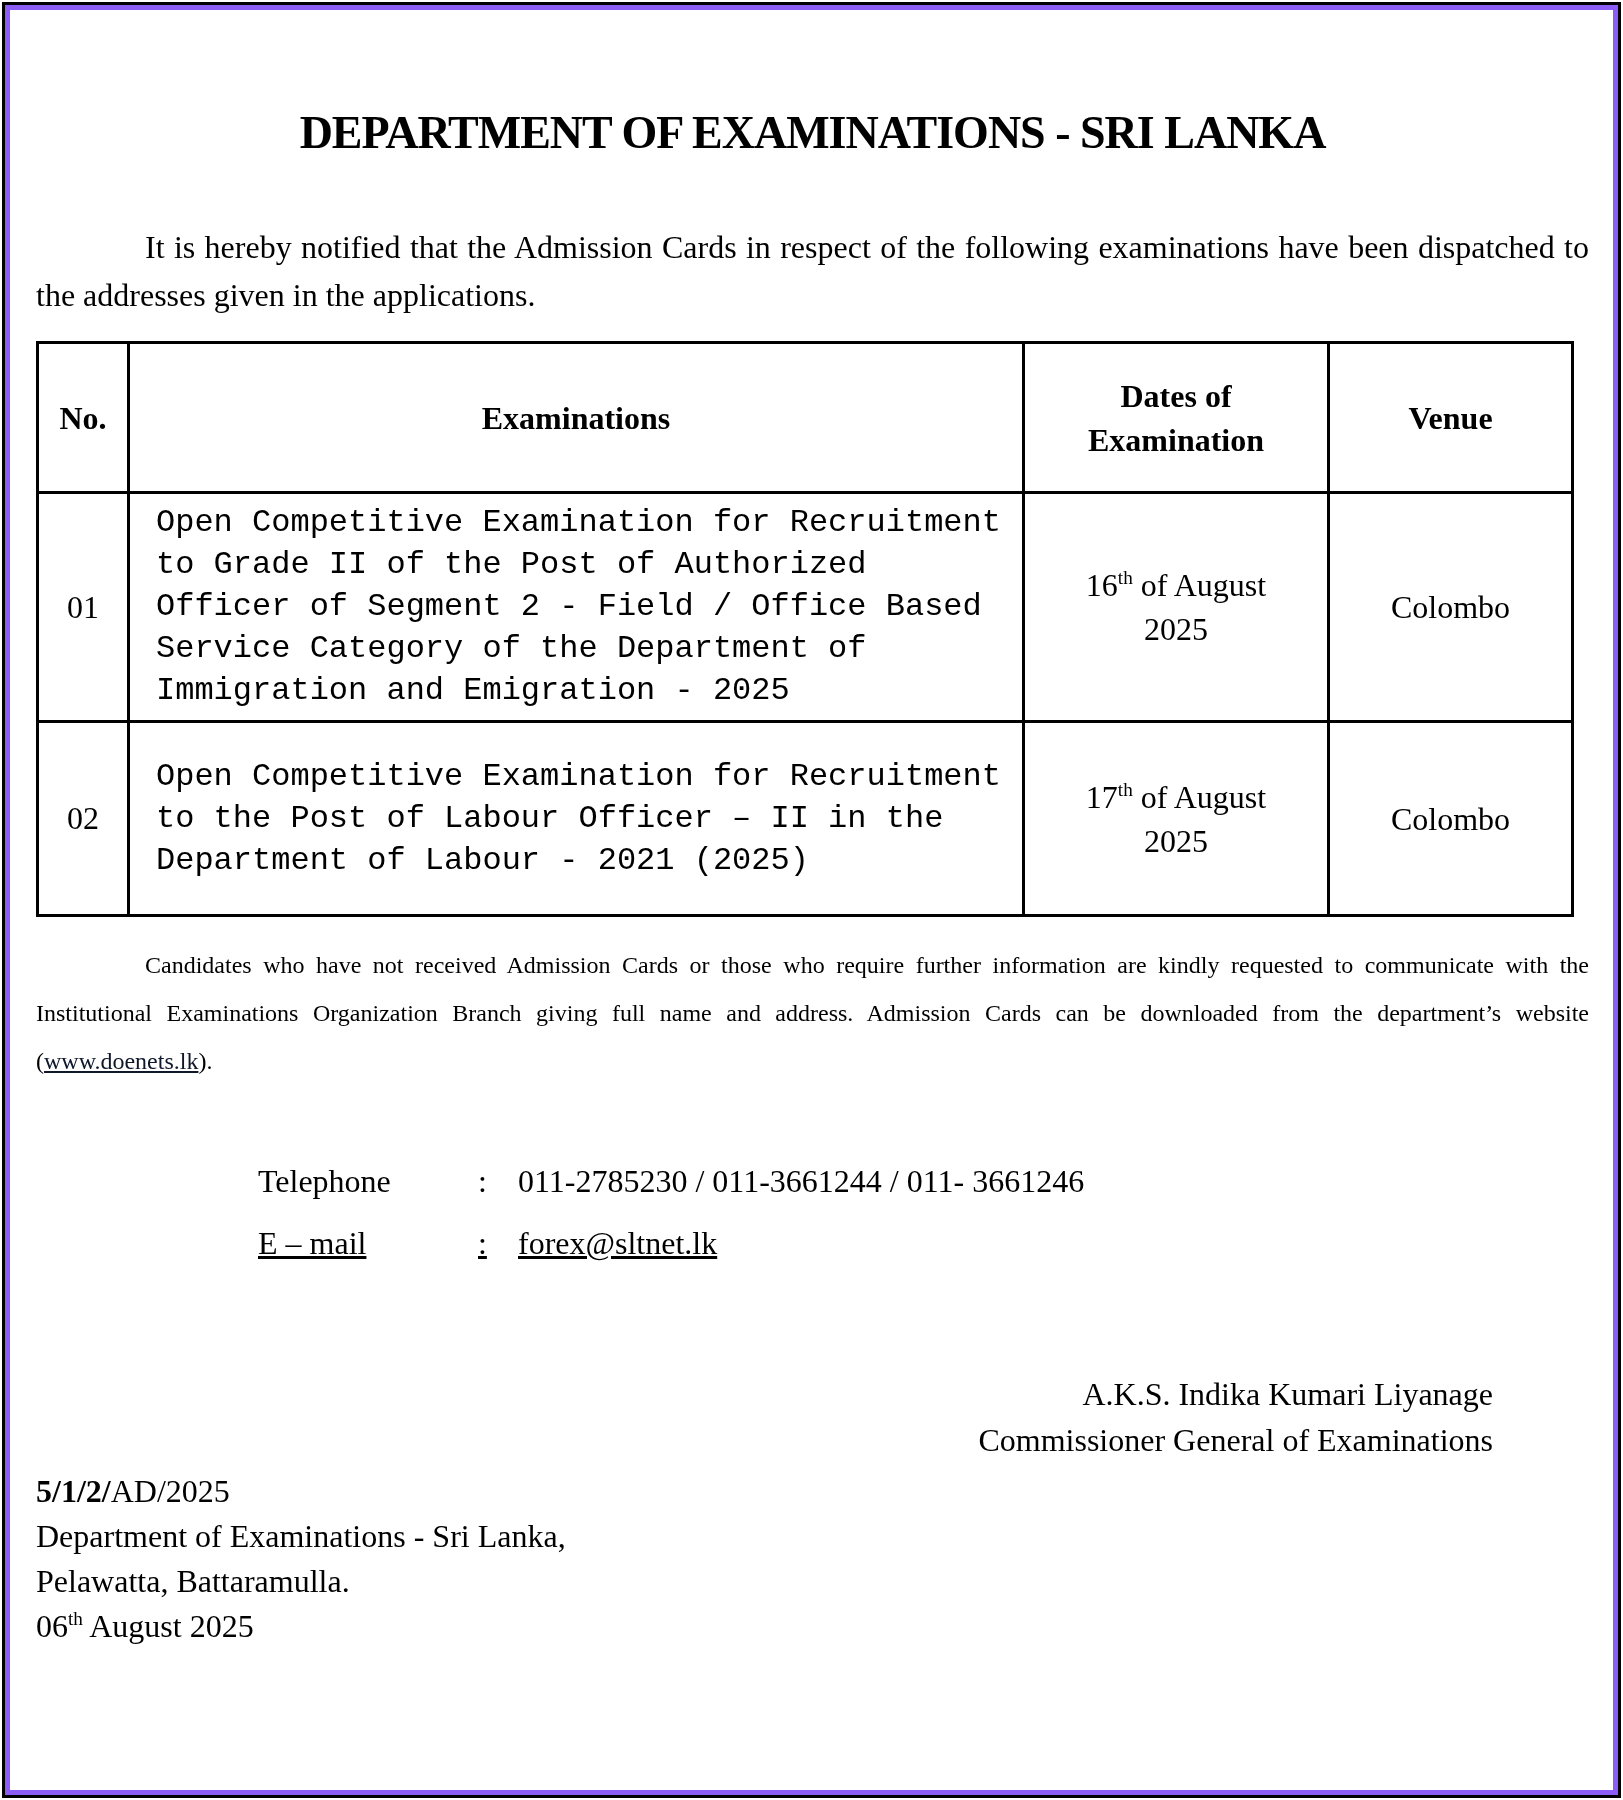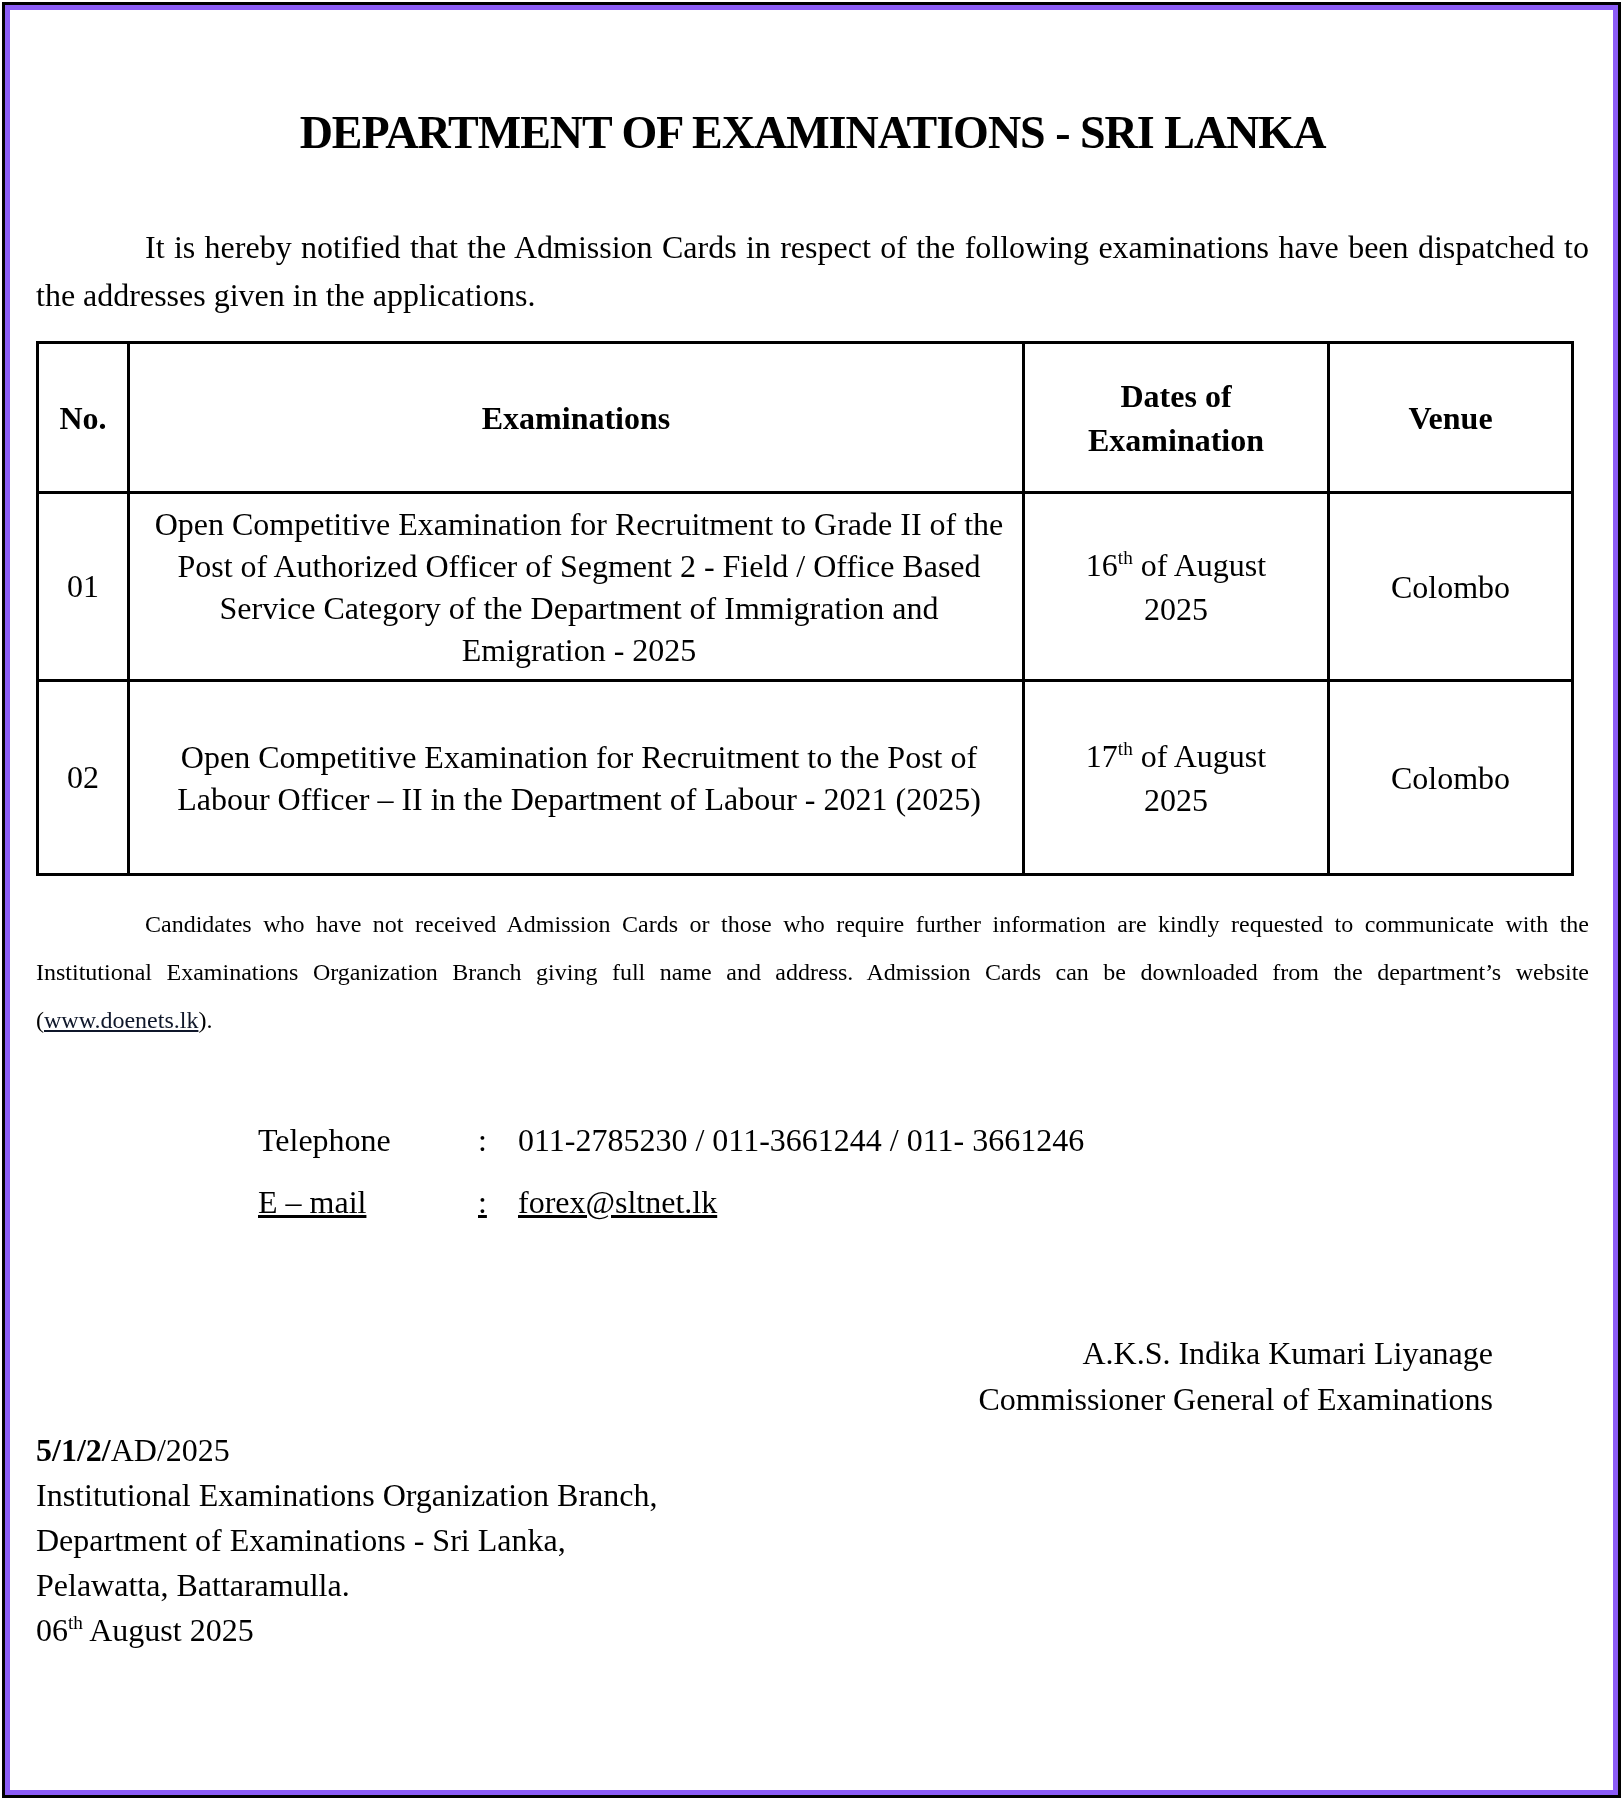--- a/index.html
+++ b/index.html
@@ -65,23 +65,24 @@
   .exam-table th {
     font-weight: bold;
     text-align: center;
     line-height: 44px;
     padding: 4px 10px;
   }
   .cell-no {
     text-align: center;
   }
   .cell-exam {
-    text-align: center;
+    text-align: left;
     line-height: 42px;
-    padding: 8px 12px 8px 18px;
+    padding: 8px 12px 8px 26px;
+    font-family: Liberation Mono, monospace;
   }
   .cell-date, .cell-venue {
     text-align: center;
     line-height: 44px;
     padding: 4px 8px;
   }
   sup {
     font-size: 0.6em;
     vertical-align: super;
     line-height: 0;
@@ -197,20 +198,19 @@
       </div>
     </div>
 
     <div class="signature-block">
       <div>A.K.S. Indika Kumari Liyanage</div>
       <div>Commissioner General of Examinations</div>
     </div>
 
     <div class="footer-block">
       <div><span class="bold">5/1/2/</span><span>AD/2025</span></div>
-      <div>Institutional Examinations Organization Branch,</div>
       <div>Department of Examinations - Sri Lanka,</div>
       <div>Pelawatta, Battaramulla.</div>
       <div><span>06</span><sup>th</sup><span> August 2025</span></div>
     </div>
 
   </div>
 </div>
 
 </body></html>

